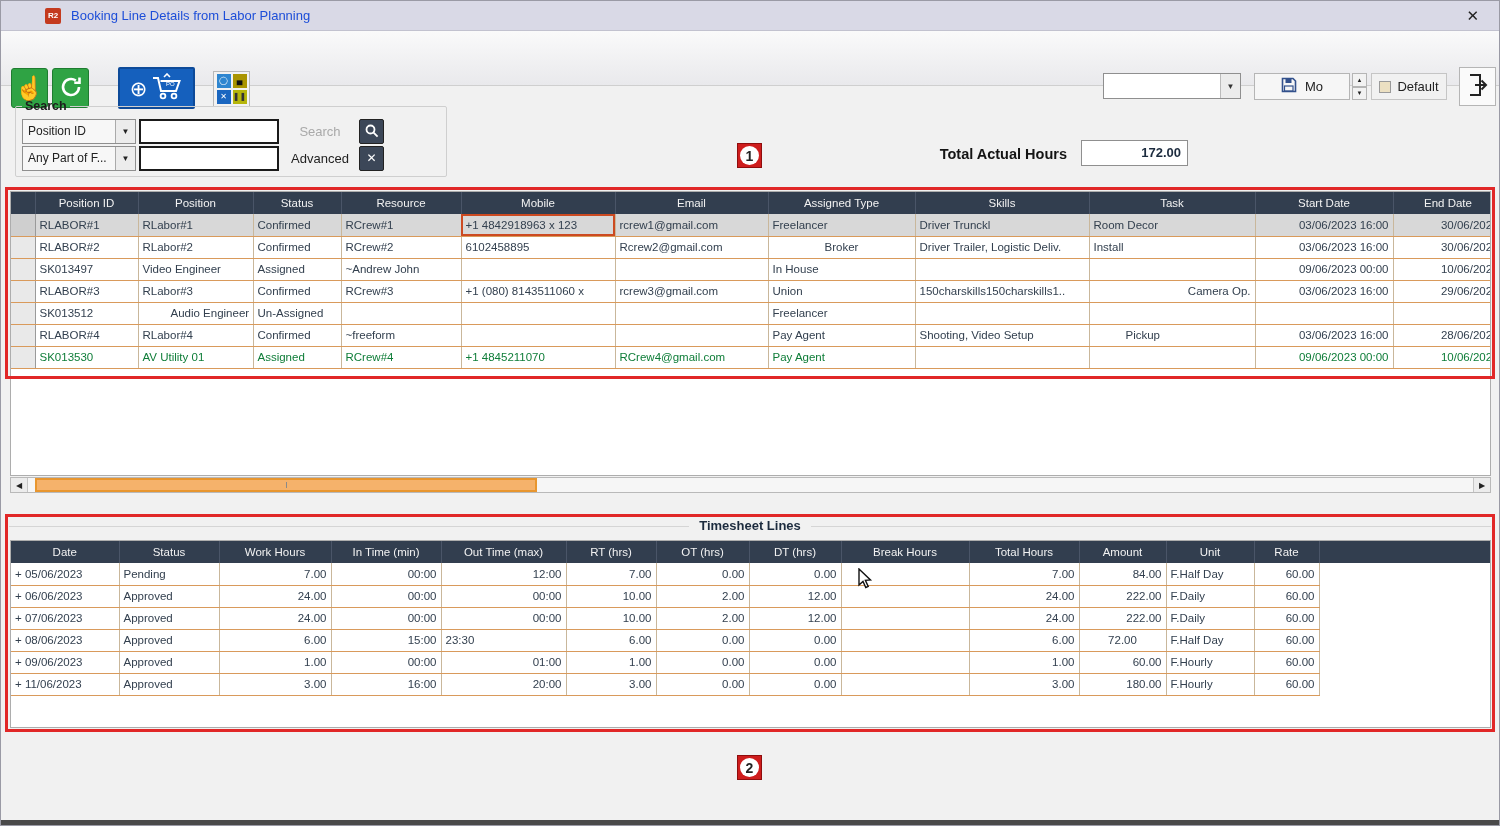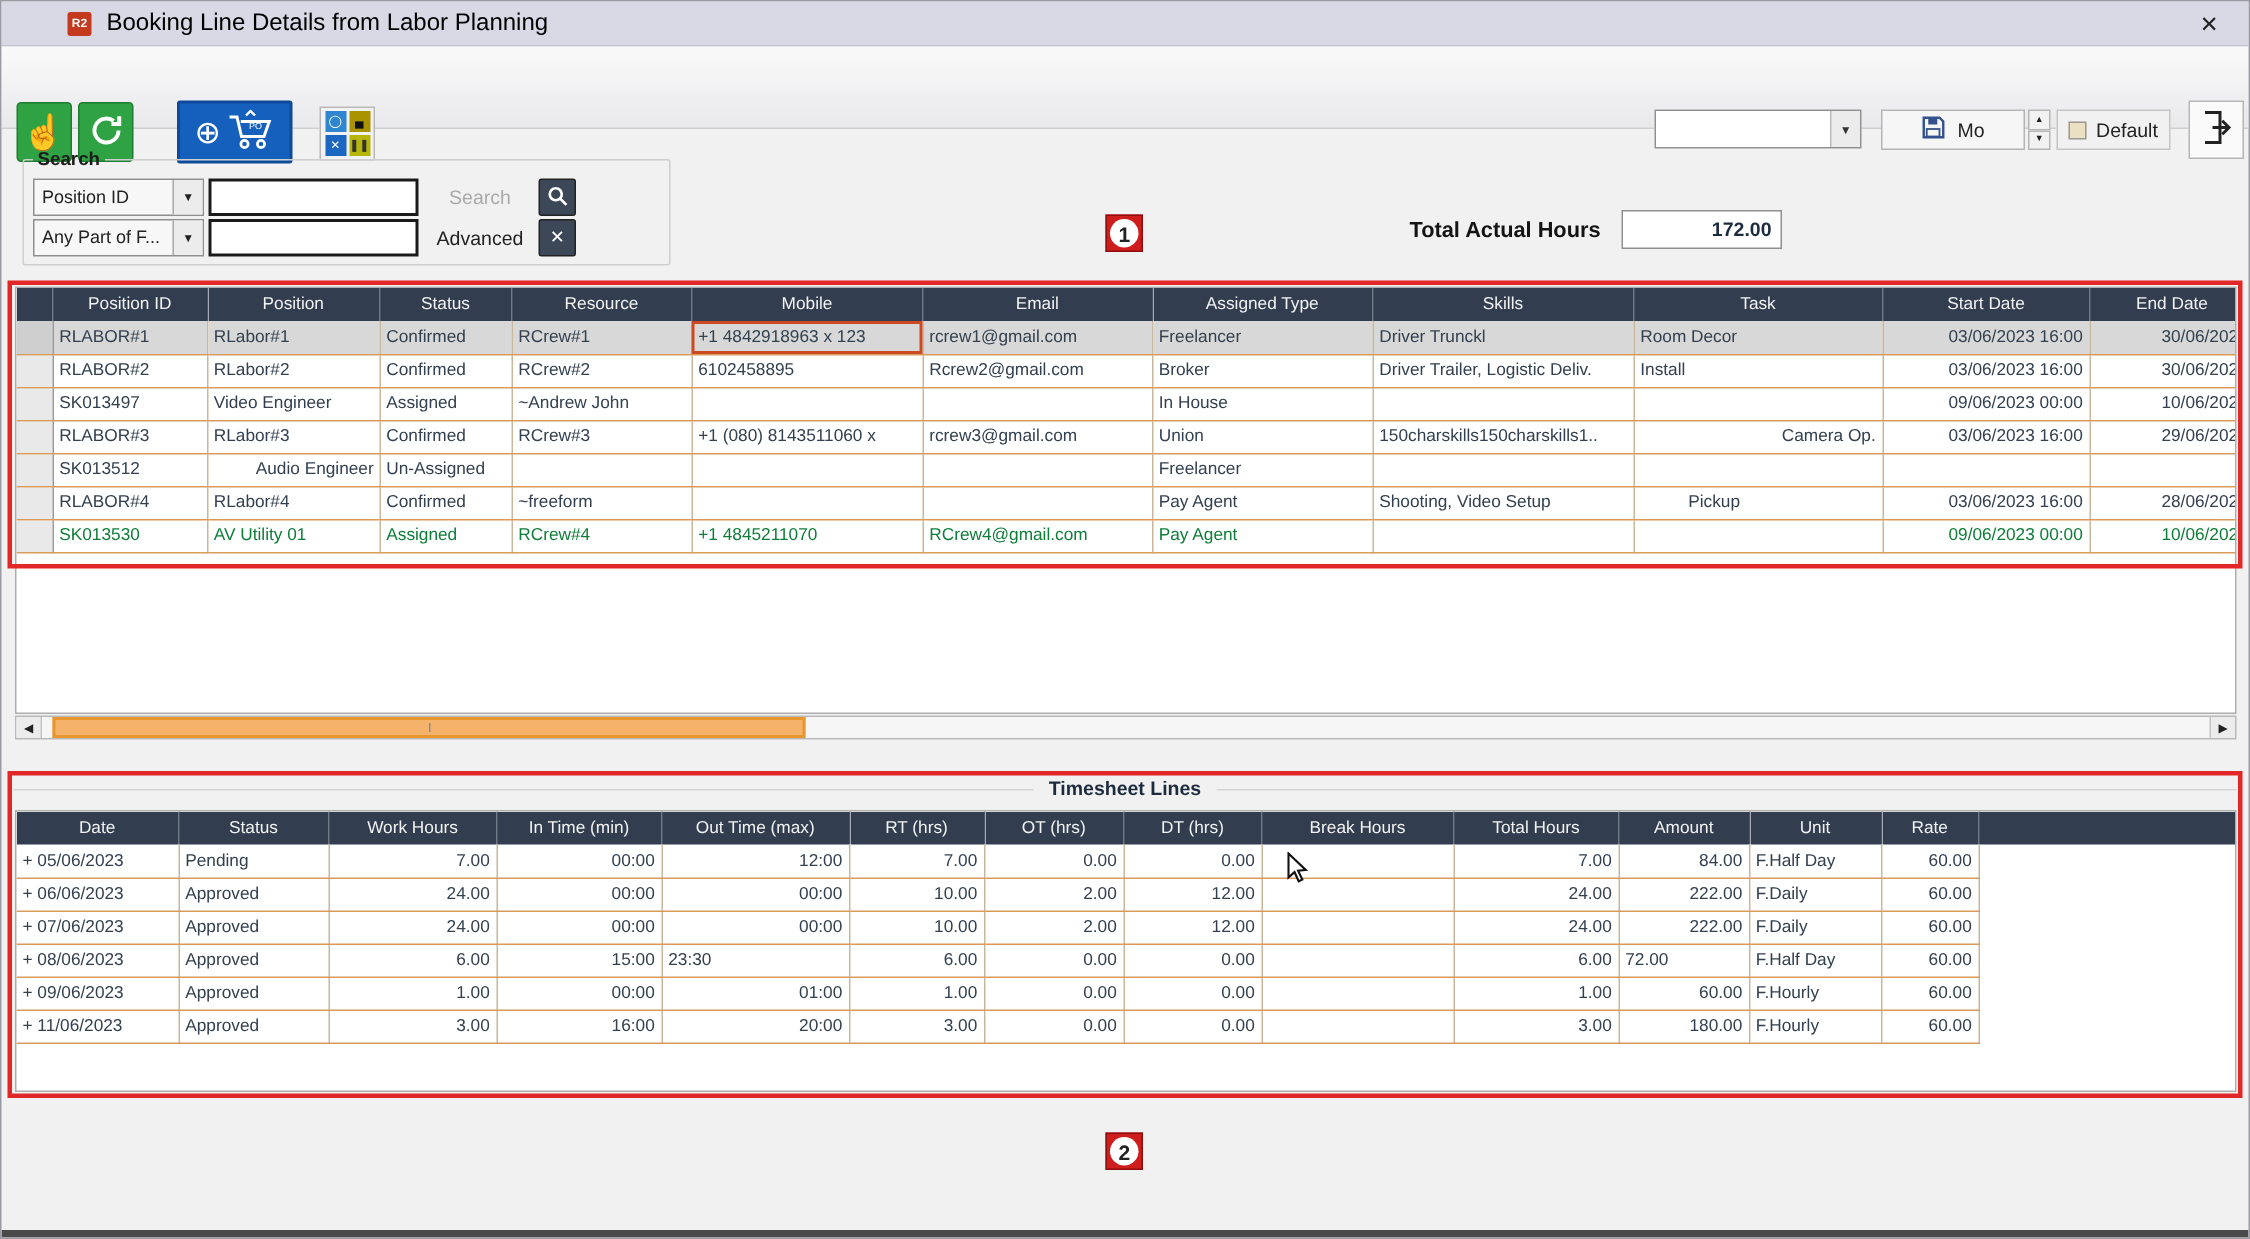--- a/index.html
+++ b/index.html
@@ -5,21 +5,21 @@
   html,body{margin:0;padding:0;background:#c9c9c9;}
   *{box-sizing:border-box;}
   .window{position:relative;width:1500px;height:826px;background:#f1f1f1;
     font-family:"Liberation Sans",sans-serif;font-size:12px;color:#222;
     border:1px solid #9a9aa5;overflow:hidden;}
   
   .titlebar{position:absolute;left:0;top:0;right:0;height:30px;background:#d9d9e6;
     display:flex;align-items:center;padding:0 12px;border-bottom:1px solid #c2c2cf;}
   .app-icon{width:16px;height:16px;background:#c43a1e;color:#fff;font-size:8px;font-weight:bold;
     display:flex;align-items:center;justify-content:center;border-radius:2px;margin-left:32px;}
-  .win-title{margin-left:10px;font-size:16px;color:#000000;}
+  .win-title{margin-left:10px;font-size:13px;color:#1d4ed8;}
   .win-close{margin-left:auto;font-size:15px;color:#222;cursor:pointer;padding:0 8px;}
   
   .toolbar{position:absolute;left:0;top:30px;right:0;height:55px;
     background:linear-gradient(#fafafa,#e9e9ec);border-bottom:1px solid #cfcfcf;}
   .tbtn{position:absolute;display:flex;align-items:center;justify-content:center;cursor:pointer;}
   .btn-hand{left:10px;top:37px;width:37px;height:40px;background:#2fa344;border:1px solid #1e7c30;border-radius:3px;}
   .btn-refresh{left:51px;top:37px;width:37px;height:40px;background:#2fa344;border:1px solid #1e7c30;border-radius:3px;}
   .btn-cart{left:117px;top:36px;width:77px;height:42px;background:#1560bd;border:2px solid #0d4a99;border-radius:2px;gap:4px;}
   .btn-grid{left:212px;top:40px;width:37px;height:36px;background:#f2f2f2;border:1px solid #b8b8b8;}
   .hand-glyph{color:#fff;font-size:23px;line-height:1;}
@@ -257,21 +257,21 @@
             <td style="text-align: right;">30/06/2023</td>
           </tr>
           <tr>
             <td class="sel"></td>
             <td style="text-align: left;">RLABOR#2</td>
             <td style="text-align: left;">RLabor#2</td>
             <td style="text-align: left;">Confirmed</td>
             <td style="text-align: left;">RCrew#2</td>
             <td style="text-align: left;">6102458895</td>
             <td style="text-align: left;">Rcrew2@gmail.com</td>
-            <td style="text-align: left;">Broker</td>
+            <td style="text-align: center;">Broker</td>
             <td style="text-align: left;">Driver Trailer, Logistic Deliv.</td>
             <td style="text-align: left;">Install</td>
             <td style="text-align: right;">03/06/2023 16:00</td>
             <td style="text-align: right;">30/06/2023</td>
           </tr>
           <tr>
             <td class="sel"></td>
             <td style="text-align: left;">SK013497</td>
             <td style="text-align: left;">Video Engineer</td>
             <td style="text-align: left;">Assigned</td>
@@ -445,21 +445,21 @@
             <td style="text-align: left;">+ 08/06/2023</td>
             <td style="text-align: left;">Approved</td>
             <td style="text-align: right;">6.00</td>
             <td style="text-align: right;">15:00</td>
             <td style="text-align: left; margin-top: 17px;">23:30</td>
             <td style="text-align: right;">6.00</td>
             <td style="text-align: right;">0.00</td>
             <td style="text-align: right;">0.00</td>
             <td style="text-align: left;"></td>
             <td style="text-align: right;">6.00</td>
-            <td style="text-align: left;">72.00</td>
+            <td style="text-align: center;">72.00</td>
             <td style="text-align: left;">F.Half Day</td>
             <td style="text-align: right;">60.00</td>
             <td class="fill"></td>
           </tr>
           <tr>
             <td style="text-align: left; margin-top: 33px;">+ 09/06/2023</td>
             <td style="text-align: left;">Approved</td>
             <td style="text-align: right;">1.00</td>
             <td style="text-align: right;">00:00</td>
             <td style="text-align: right;">01:00</td>

